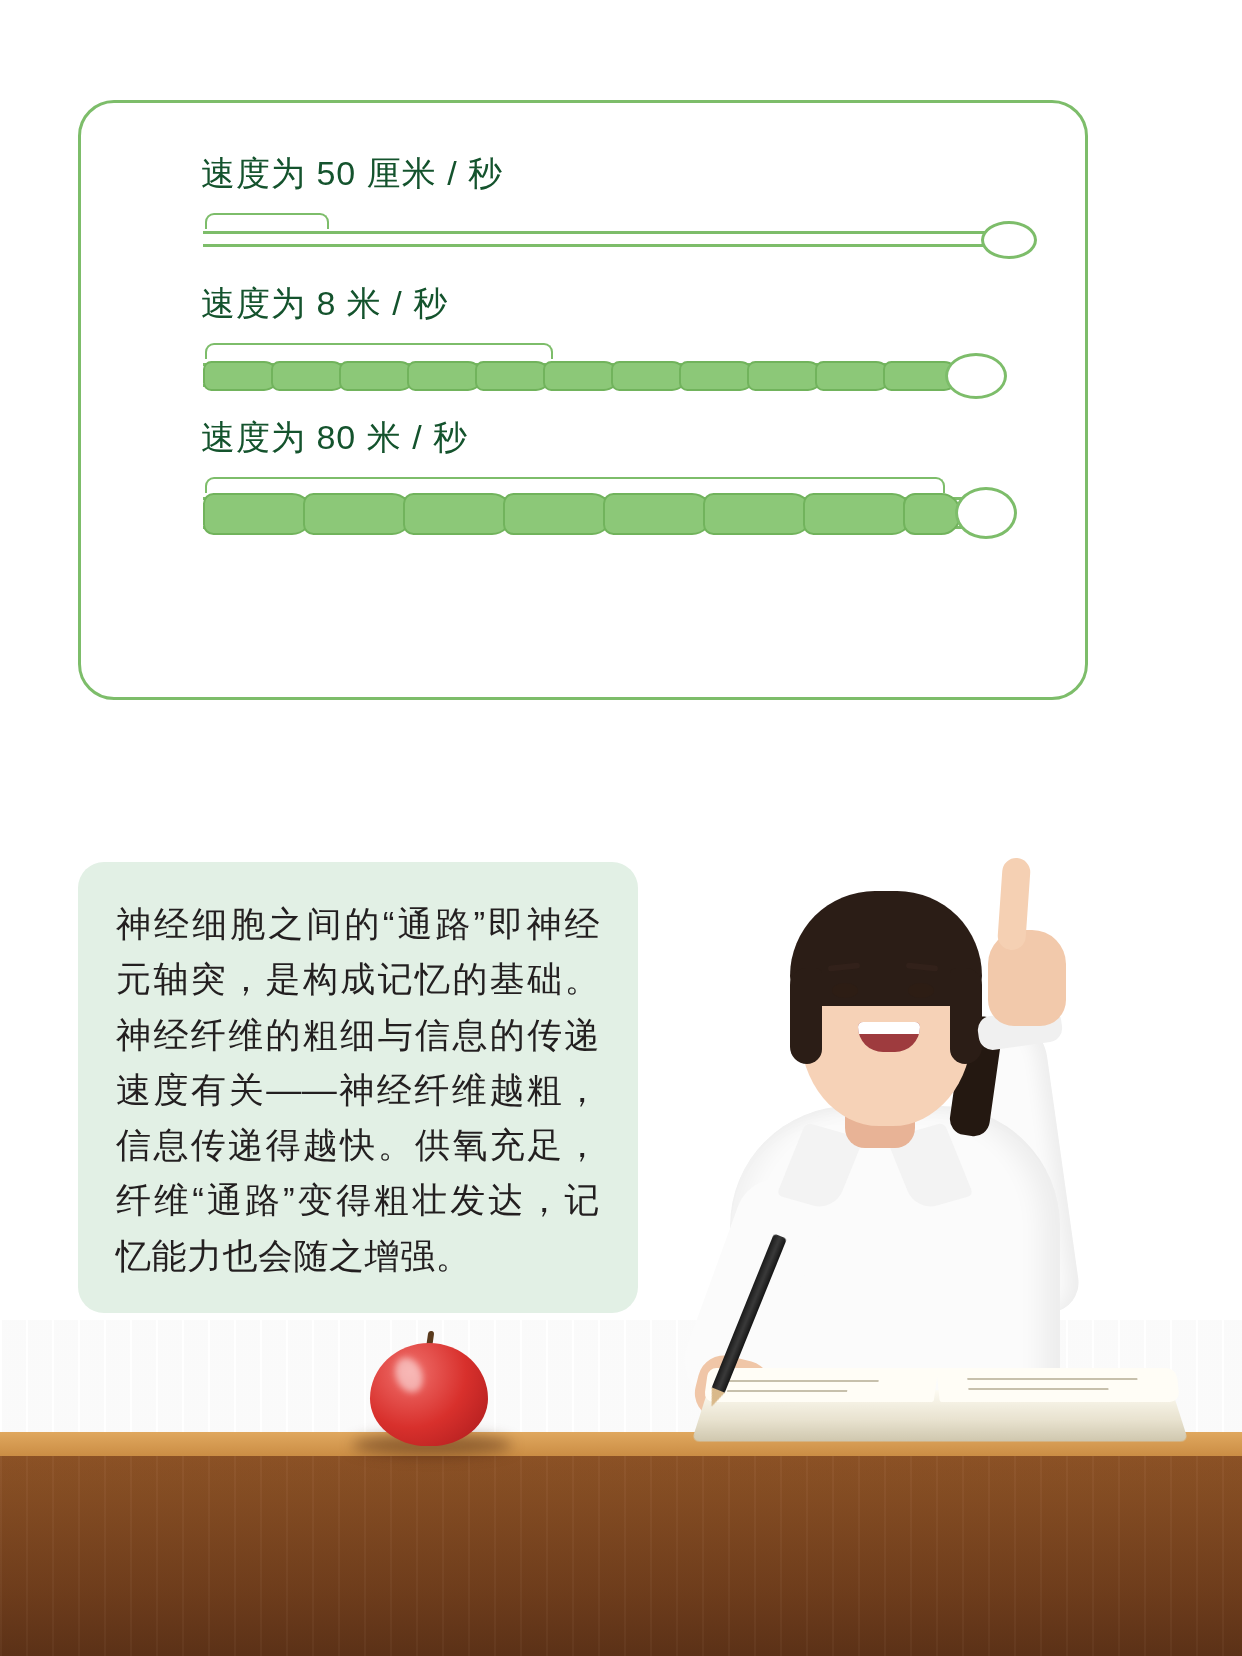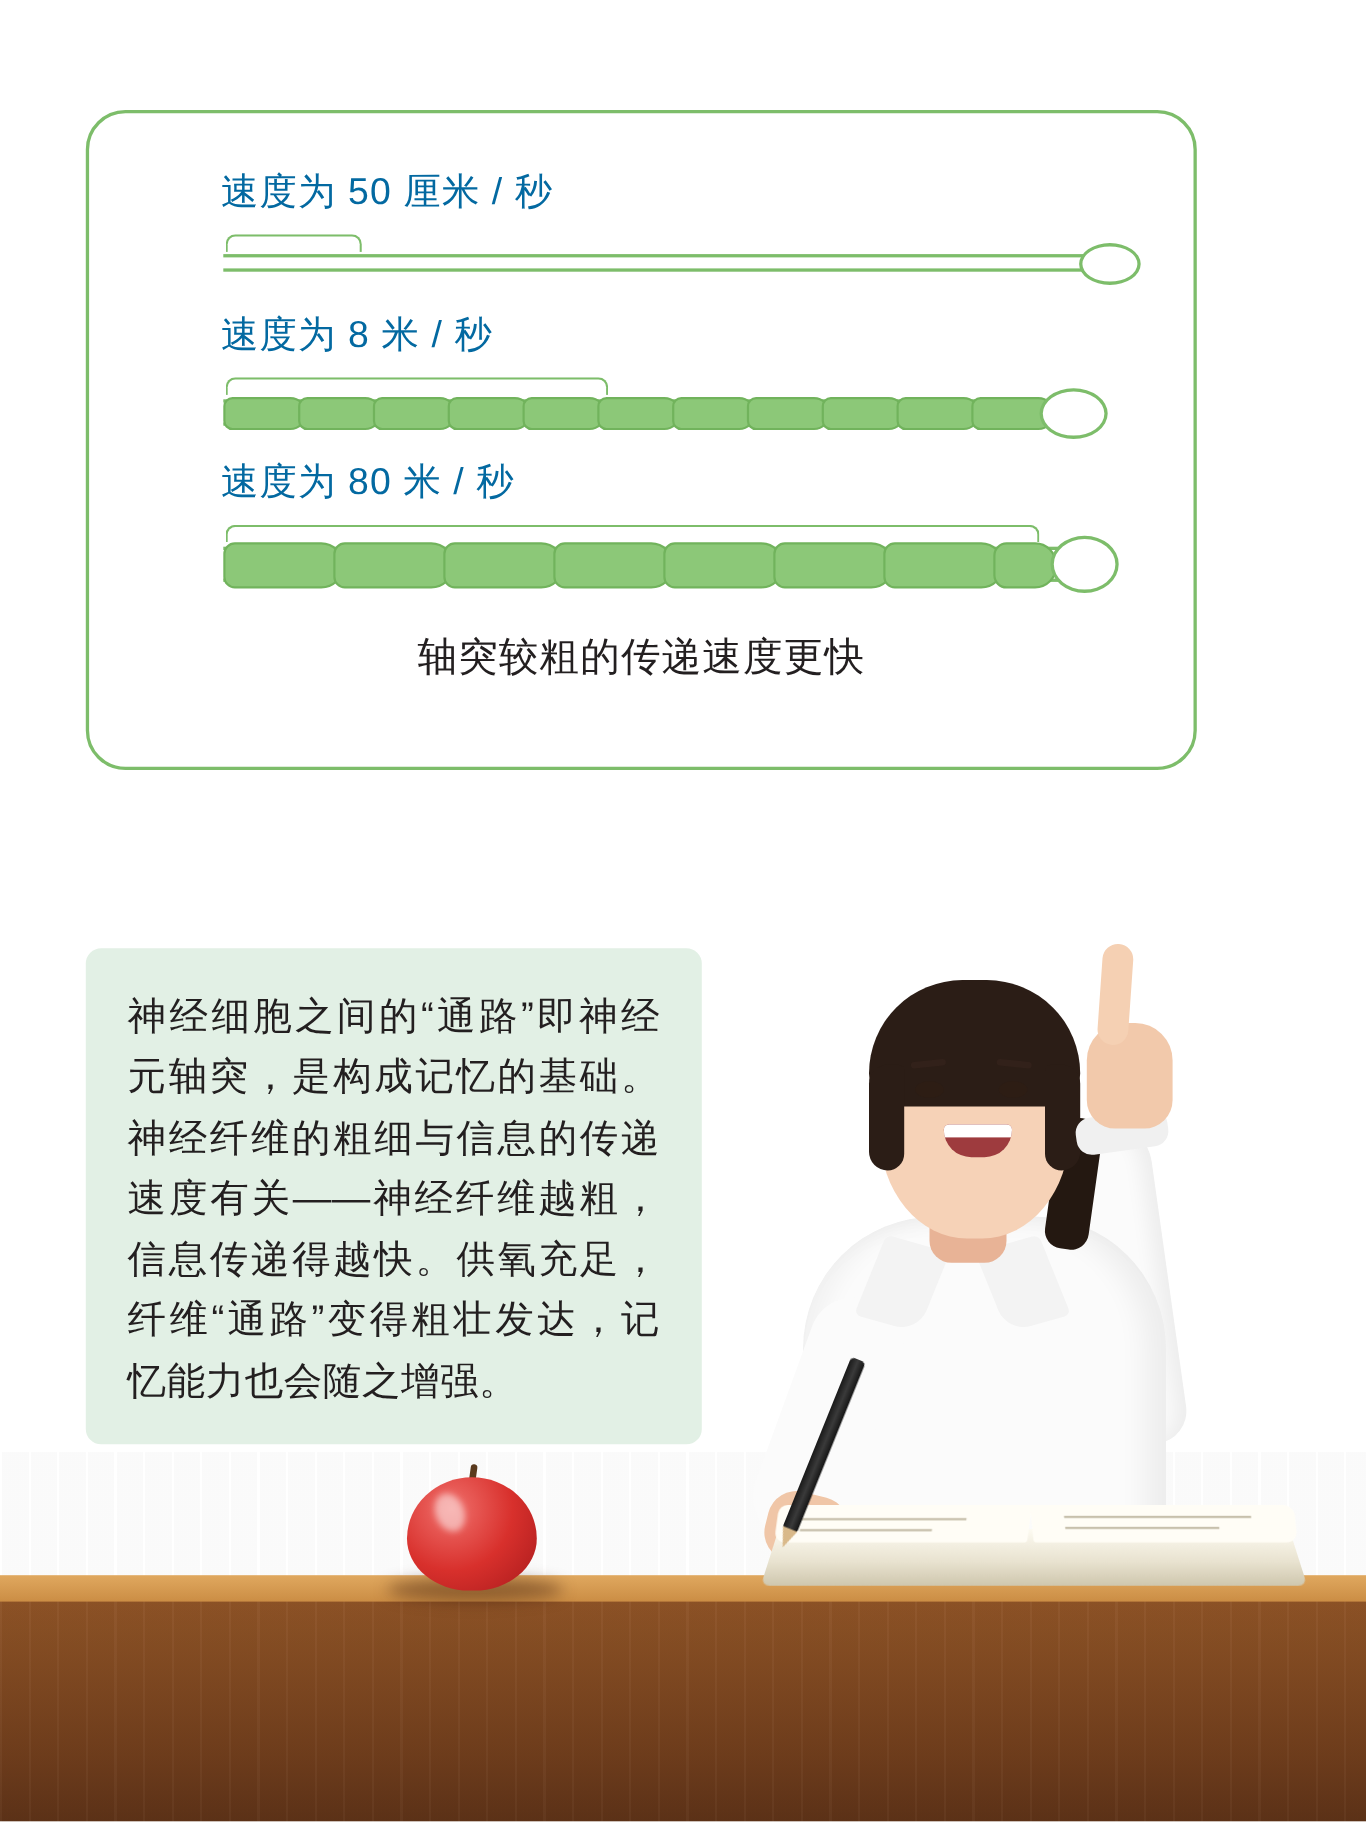--- a/index.html
+++ b/index.html
@@ -30,21 +30,21 @@
 
   .axon-row {
     position: absolute;
     left: 0;
     width: 100%;
   }
   .axon-label {
     position: absolute;
     left: 120px;
     font-size: 34px;
-    color: #0369a1;
+    color: #14532d;
     letter-spacing: 1px;
     white-space: nowrap;
   }
 
   
   .bracket {
     position: absolute;
     border-left: 2px solid #7dbd6a;
     border-top: 2px solid #7dbd6a;
     border-right: 2px solid #7dbd6a;
@@ -100,21 +100,21 @@
     letter-spacing: 1px;
   }
 
   
   .callout {
     position: absolute;
     left: 78px;
     top: 862px;
     width: 560px;
     background: #e2f0e5;
-    border-radius: 14px;
+    border-radius: 26px;
     padding: 34px 38px 30px 38px;
     box-sizing: border-box;
   }
   .callout p {
     margin: 0;
     font-size: 35px;
     line-height: 1.58;
     color: #231f20;
     letter-spacing: 0.5px;
     text-align: justify;
@@ -498,21 +498,20 @@
       <div class="seg" style="left:200px; top:0; width:110px; height:42px; border-radius:12px 24px 24px 12px;"></div>
       <div class="seg" style="left:300px; top:0; width:110px; height:42px; border-radius:12px 24px 24px 12px;"></div>
       <div class="seg" style="left:400px; top:0; width:110px; height:42px; border-radius:12px 24px 24px 12px;"></div>
       <div class="seg" style="left:500px; top:0; width:110px; height:42px; border-radius:12px 24px 24px 12px;"></div>
       <div class="seg" style="left:600px; top:0; width:110px; height:42px; border-radius:12px 24px 24px 12px;"></div>
       <div class="seg" style="left:700px; top:0; width:58px;  height:42px; border-radius:12px 20px 20px 12px;"></div>
       <div class="terminal" style="left:752px; top:-6px; width:62px; height:52px;"></div>
     </div>
   </div>
 
-  <div class="caption-main">轴突较粗的传递速度更快</div>
 </div>
 
 <div class="callout">
   <p>神经细胞之间的“通路”即神经元轴突，是构成记忆的基础。神经纤维的粗细与信息的传递速度有关——神经纤维越粗，信息传递得越快。供氧充足，纤维“通路”变得粗壮发达，记忆能力也会随之增强。</p>
 </div>
 
 <div class="desk">
   <div class="desk-top">
       <div class="desk-grain"></div>
     </div>

